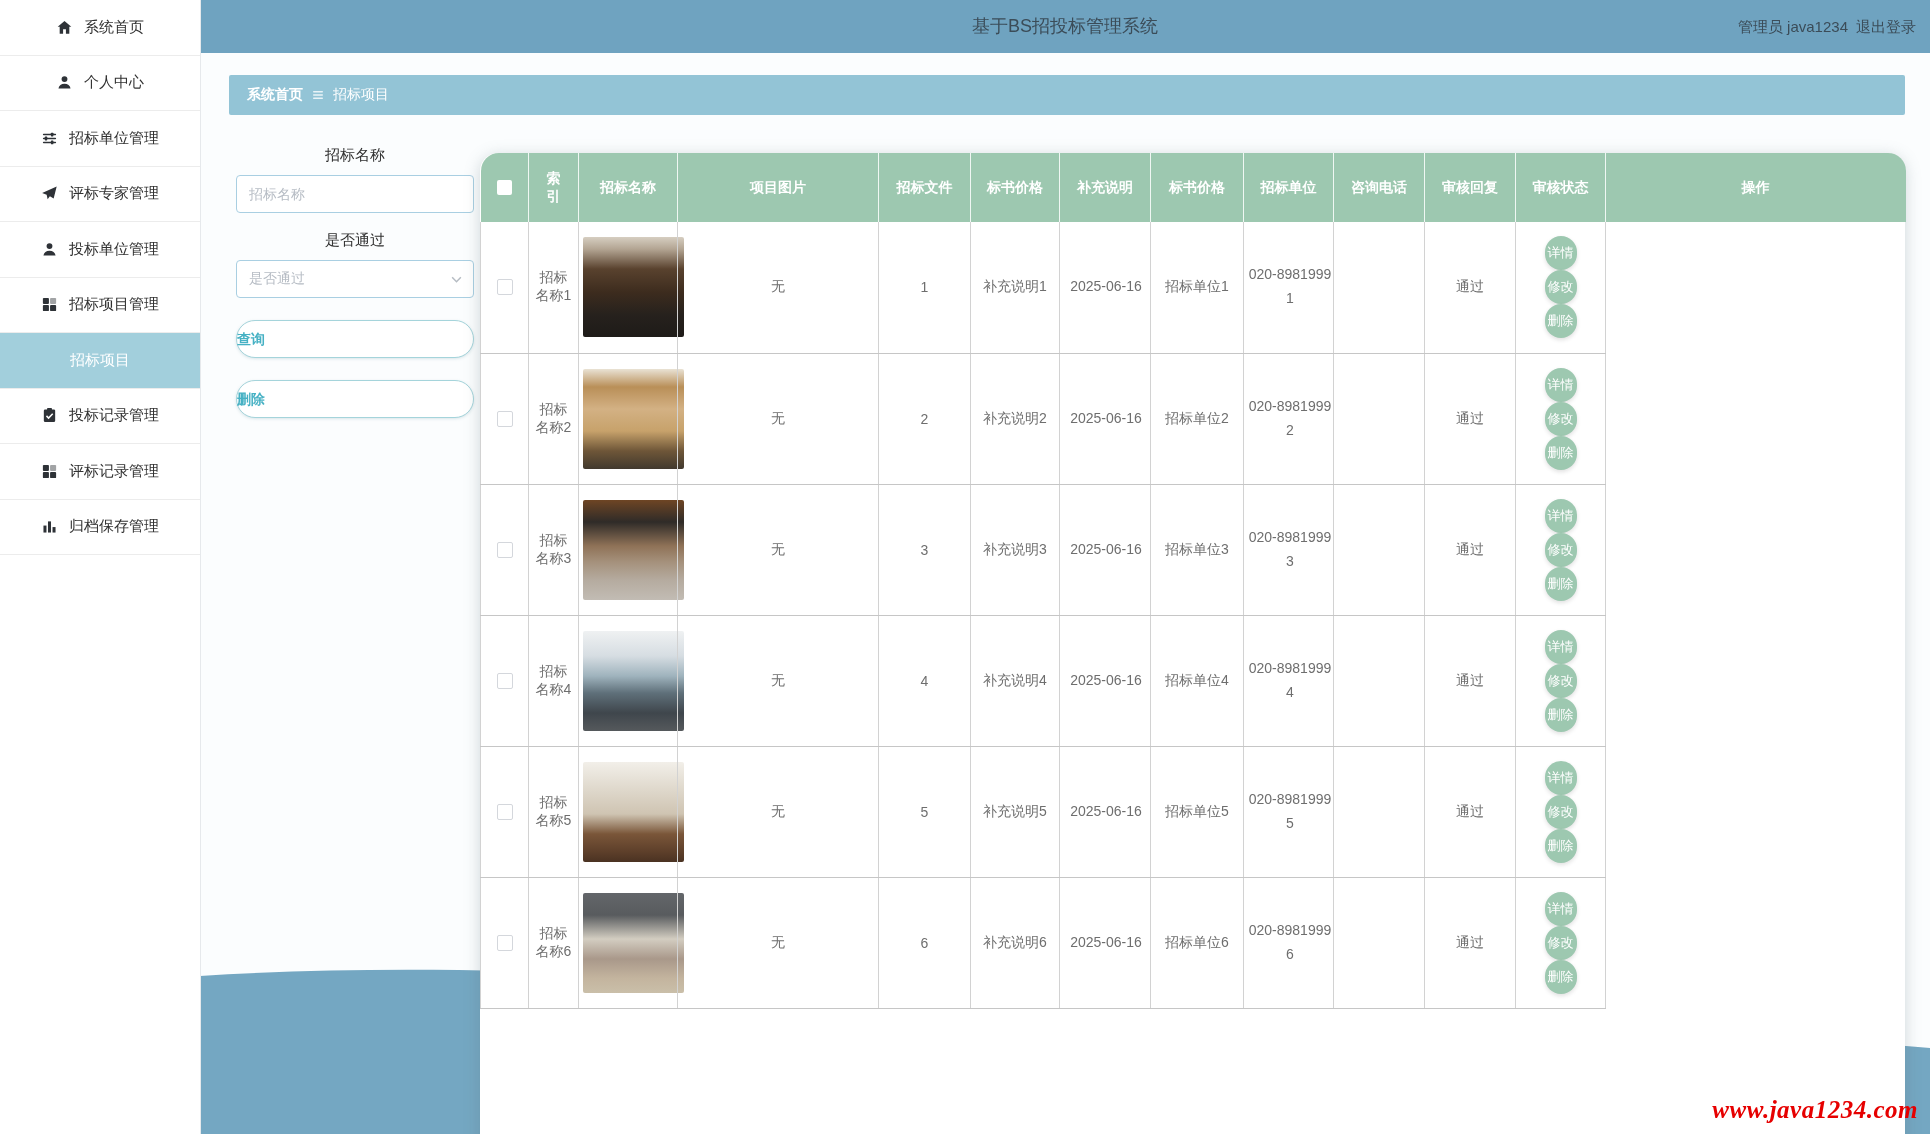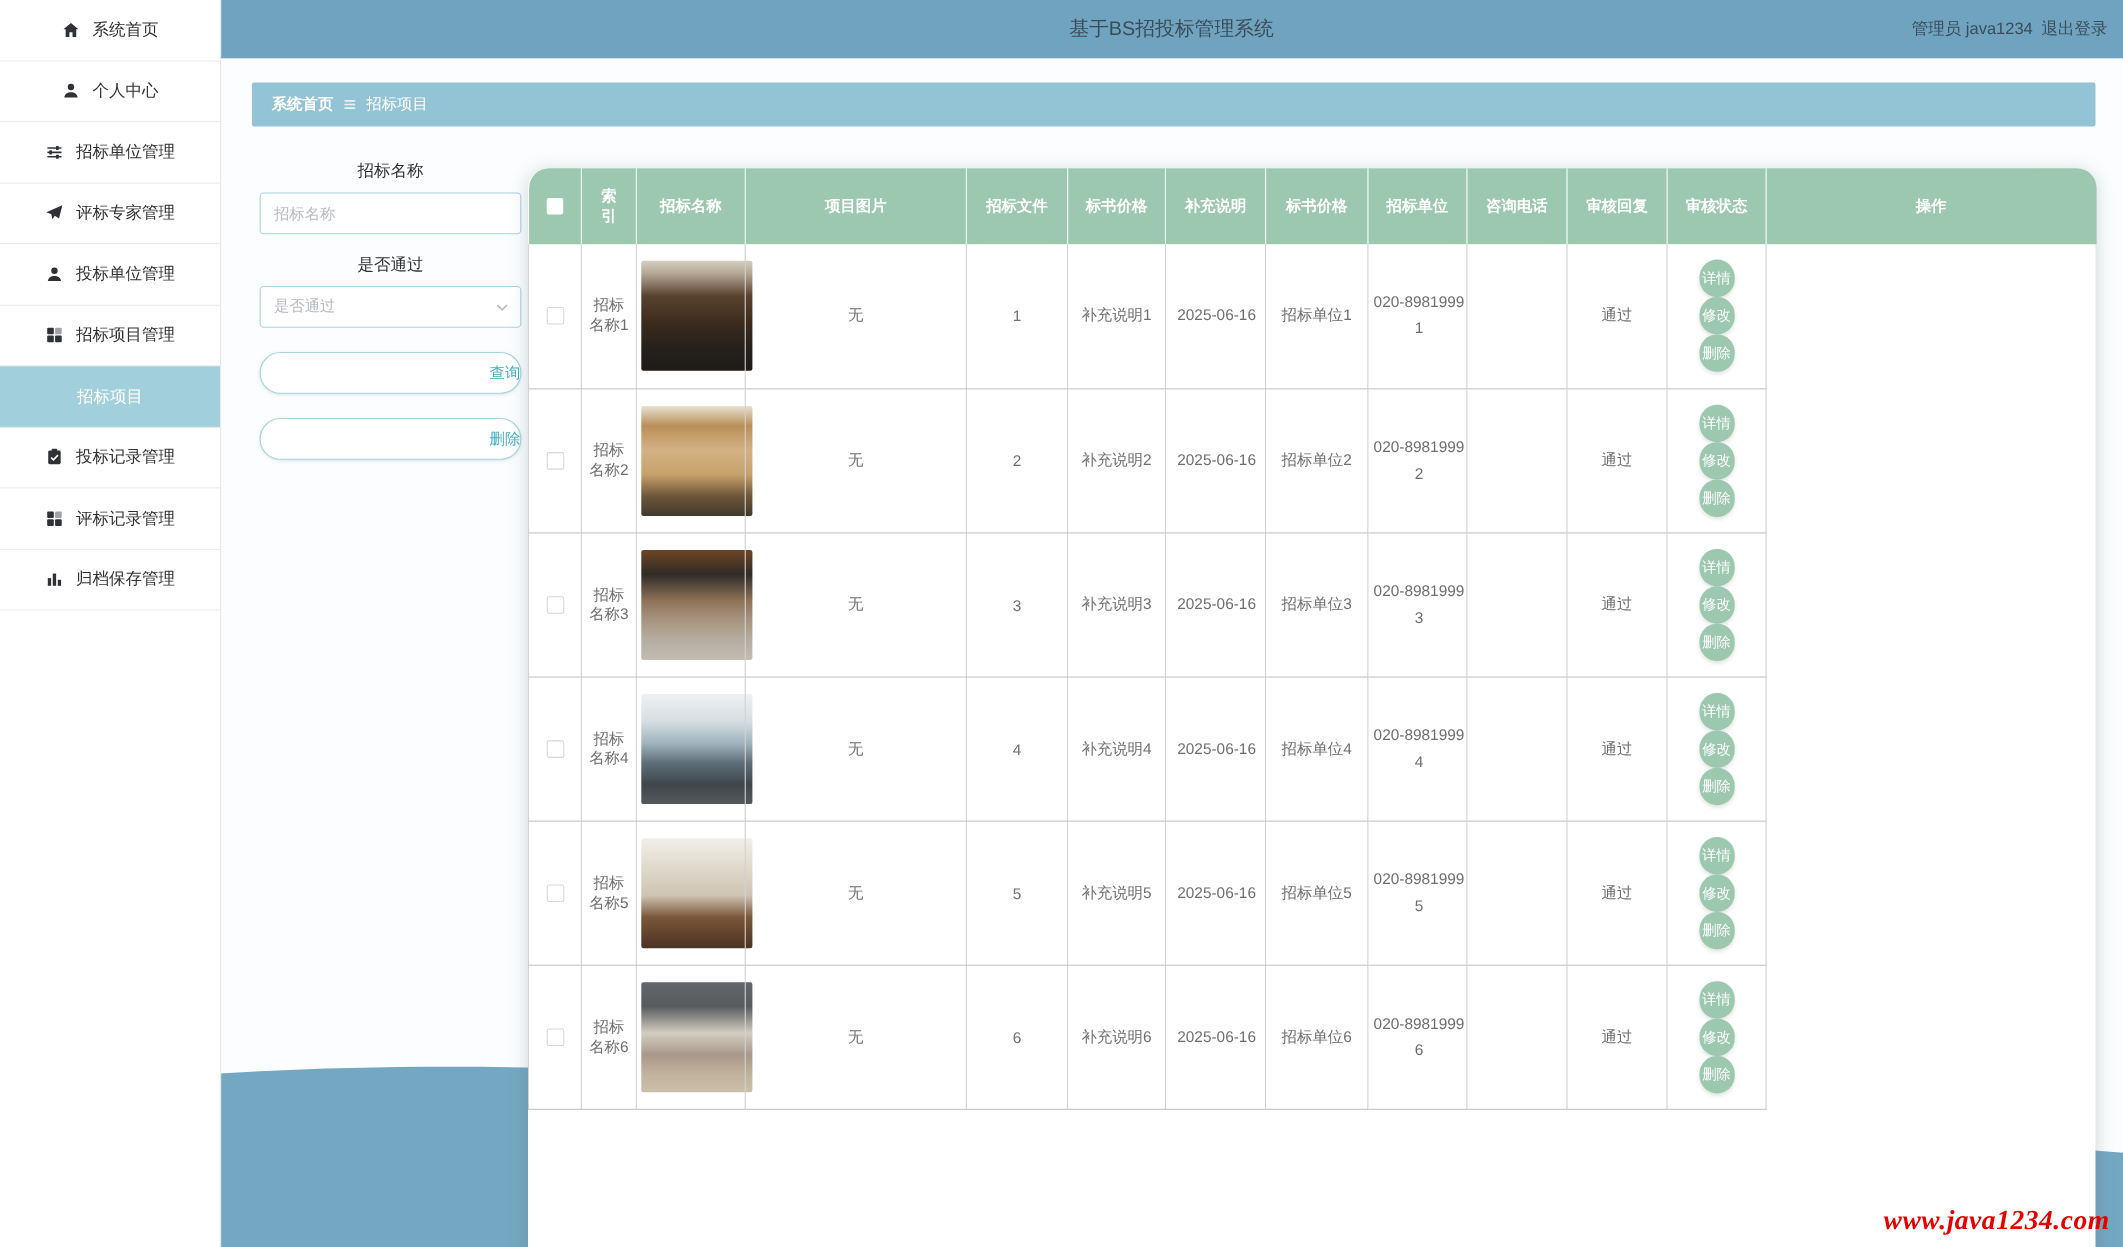--- a/index.html
+++ b/index.html
@@ -35,22 +35,22 @@
   #filter .flabel{text-align:center;font-size:15px;color:#2f2f2f;font-weight:500;margin:18px 0 10px;}
   #filter input{width:100%;height:38px;box-sizing:border-box;border:1.5px solid #a9cfe2;border-radius:4px;
                 padding:0 12px;font-size:14px;color:#555;outline:none;background:#fff;
                 font-family:inherit;}
   #filter input::placeholder{color:#b6bcc4;}
   .fake-select{width:100%;height:38px;box-sizing:border-box;border:1.5px solid #a9cfe2;border-radius:4px;
                background:#fff;display:flex;align-items:center;justify-content:space-between;
                padding:0 10px 0 12px;font-size:14px;color:#b6bcc4;cursor:pointer;}
   .fake-select svg{width:13px;height:13px;}
   .ghost-btn{margin-top:22px;width:100%;height:38px;border-radius:19px;background:#fff;
-             border:1.5px solid #a5d4db;color:#46b1c4;font-size:14px;text-align:right;line-height:36px;
-             cursor:pointer;box-sizing:border-box;box-shadow:0 1px 3px rgba(120,160,170,.25);}
+             border:1.5px solid #a5d4db;color:#46b1c4;font-size:14px;text-align:left;line-height:36px;
+             cursor:pointer;box-sizing:border-box;box-shadow:0 1px 3px rgba(120,160,170,.25);font-weight:bold;}
 
   
   #wave{position:absolute;left:200px;bottom:0;width:1730px;height:166px;z-index:1;}
 
   
   #card{position:absolute;left:480px;top:153px;width:1425px;height:1300px;background:#fff;
         border-radius:18px 18px 0 0;box-shadow:0 3px 16px rgba(90,110,120,.28);z-index:3;}
   table{border-collapse:collapse;table-layout:fixed;width:1425px;}
   thead th{background:#9dc8b0;color:#fff;font-size:14px;font-weight:bold;height:45px;
            border-right:1px solid rgba(255,255,255,.85);padding:12px;}

